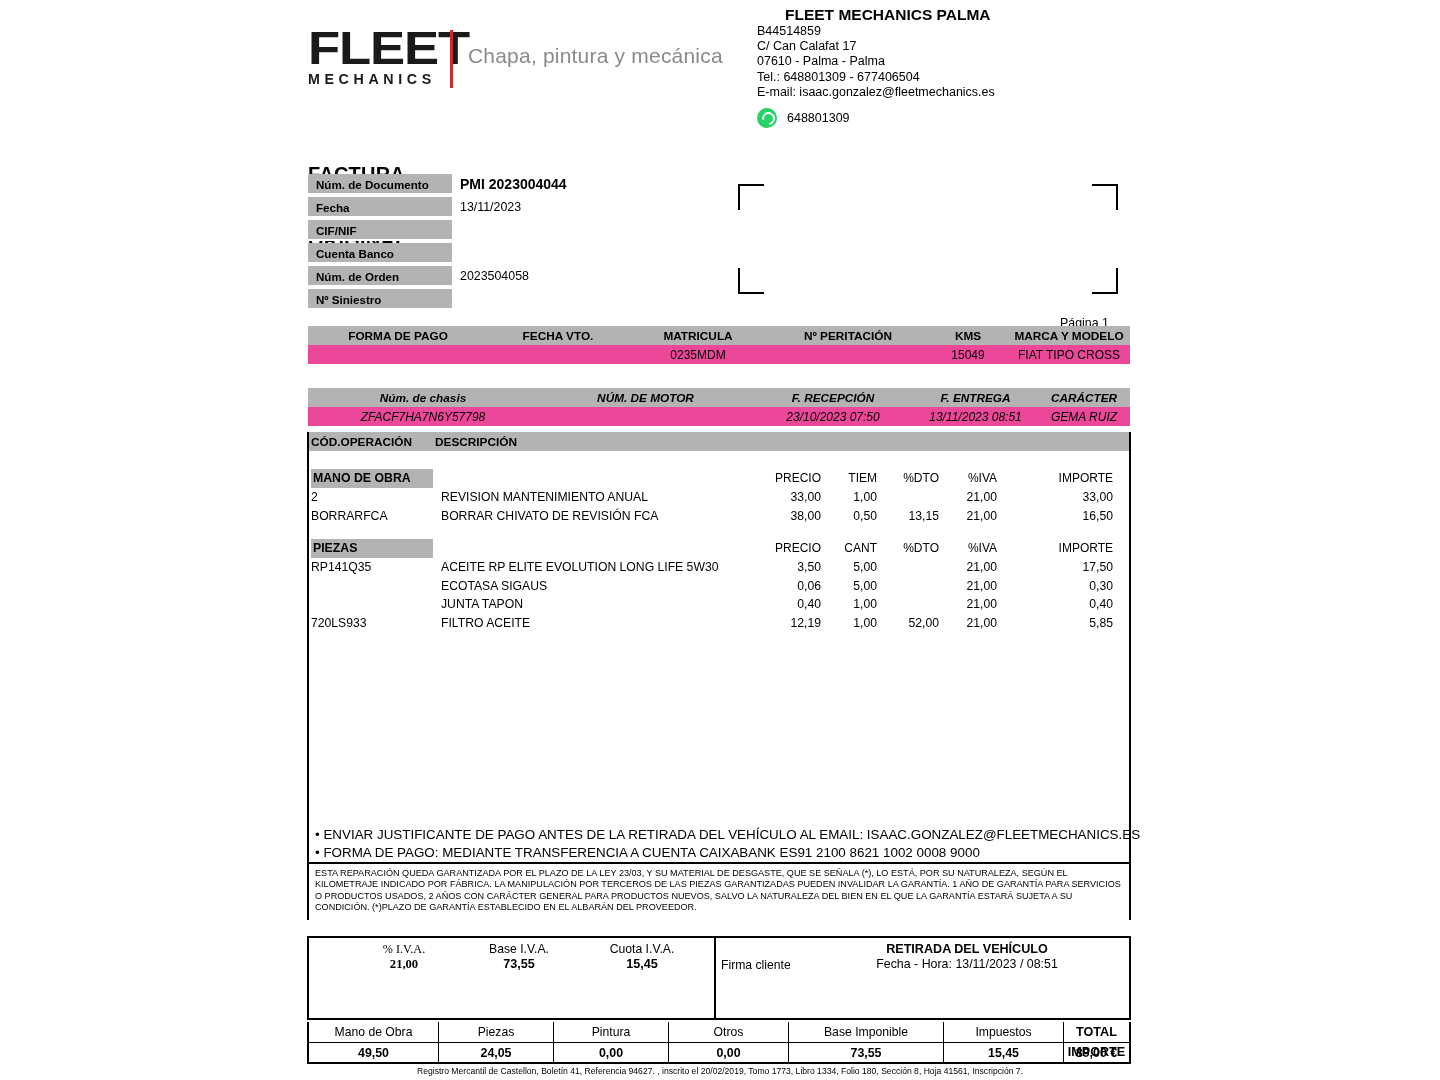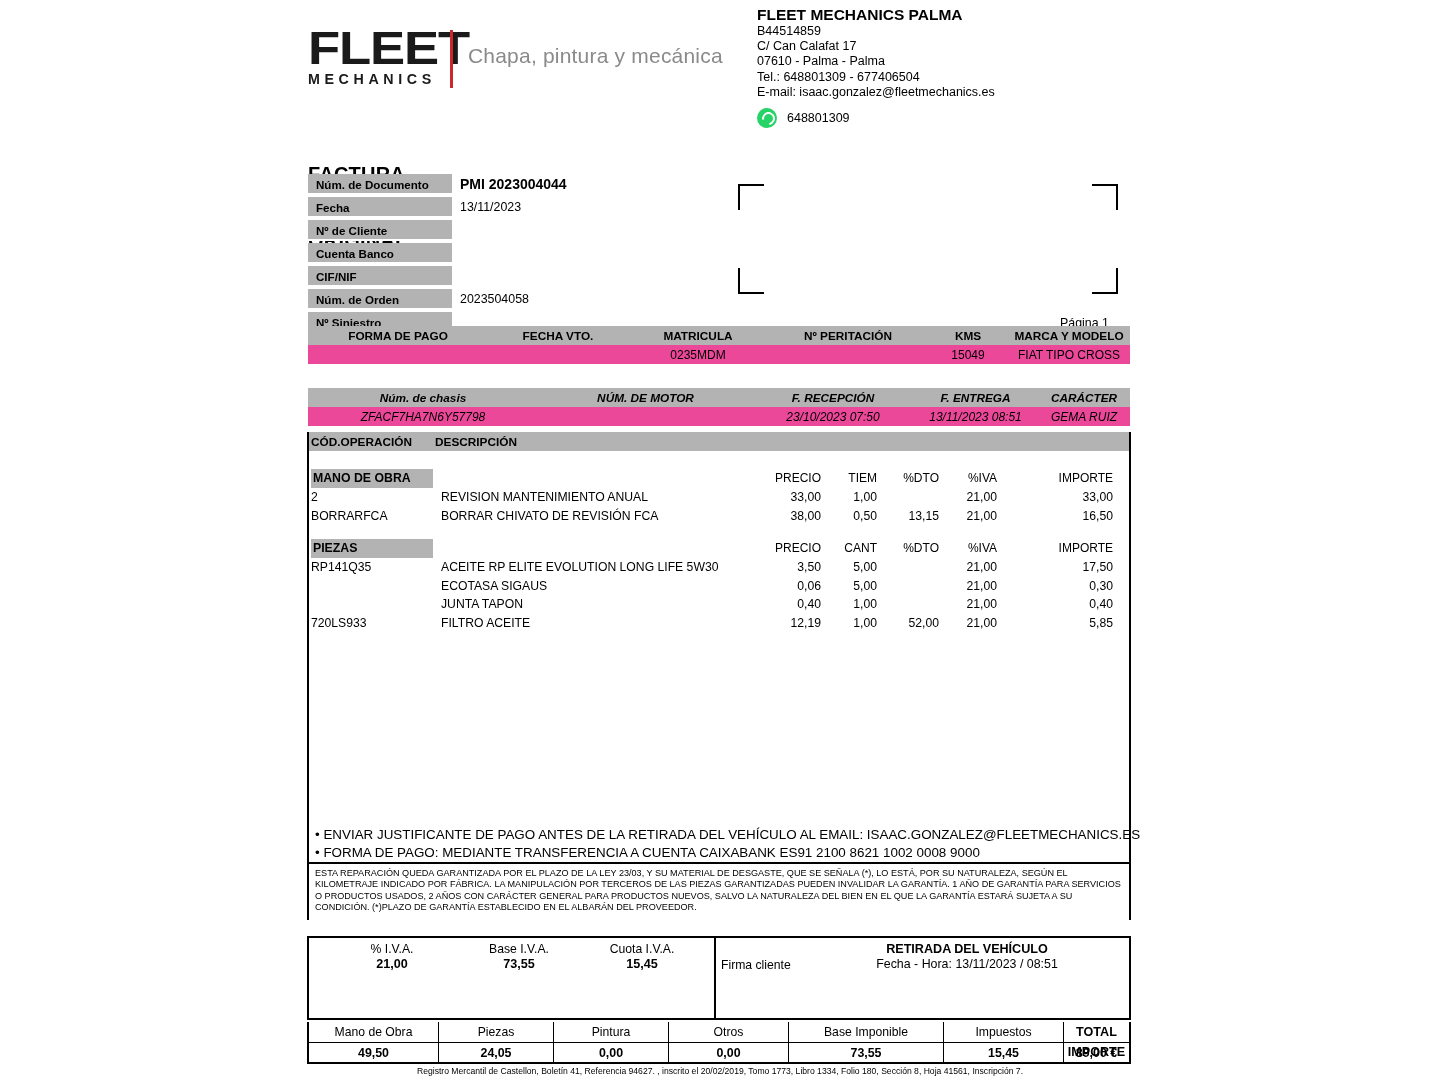--- a/index.html
+++ b/index.html
@@ -32,21 +32,21 @@
   }
   .logo-bar{position:absolute;left:142px;top:2px;width:3px;height:58px;background:#c9282d;}
   .tagline{
     position:absolute;left:160px;top:16px;
     font-size:21px;color:#8a8a8a;letter-spacing:.2px;
     font-family:"Liberation Sans","DejaVu Sans",sans-serif;
     white-space:nowrap;
   }
 
   #company-block{left:757px;top:5px;width:420px;}
-  #company-block .cname{font-size:15.5px;font-weight:bold;line-height:19px;}
+  #company-block .cname{font-size:15.5px;font-weight:bold;line-height:19px;margin-left:28px;}
   #company-block .cline{font-size:12.5px;line-height:15.2px;}
   .wa-row{margin-top:8px;display:flex;align-items:center;gap:10px;}
   .wa-icon{width:20px;height:20px;border-radius:50%;background:#25D366;position:relative;display:inline-block;}
   .wa-icon::after{
     content:"";position:absolute;left:5.2px;top:4.4px;width:9px;height:9px;
     border:2.1px solid #ffffff;border-radius:50%;border-bottom-color:transparent;
     transform:rotate(35deg);
   }
   .wa-icon::before{
     content:"";position:absolute;left:3.2px;top:12.6px;width:4.6px;height:4.6px;
@@ -183,29 +183,25 @@
   <div class="abs" id="meta-table">
       <div class="meta-row">
         <div class="meta-lab">Núm. de Documento</div>
         <div class="meta-val big">PMI 2023004044</div>
       </div>
       <div class="meta-row">
         <div class="meta-lab">Fecha</div>
         <div class="meta-val">13/11/2023</div>
       </div>
       <div class="meta-row">
-        <div class="meta-lab">Nº de Cliente</div>
+        <div class="meta-lab">CIF/NIF</div>
         <div class="meta-val"></div>
       </div>
       <div class="meta-row">
         <div class="meta-lab">Cuenta Banco</div>
-        <div class="meta-val"></div>
-      </div>
-      <div class="meta-row">
-        <div class="meta-lab">CIF/NIF</div>
         <div class="meta-val"></div>
       </div>
       <div class="meta-row">
         <div class="meta-lab">Núm. de Orden</div>
         <div class="meta-val">2023504058</div>
       </div>
       <div class="meta-row">
         <div class="meta-lab">Nº Siniestro</div>
         <div class="meta-val"></div>
       </div>
@@ -338,21 +334,21 @@
   <div id="notes">
       <div class="nl">• ENVIAR JUSTIFICANTE DE PAGO ANTES DE LA RETIRADA DEL VEHÍCULO AL EMAIL: ISAAC.GONZALEZ@FLEETMECHANICS.ES</div>
       <div class="nl">• FORMA DE PAGO: MEDIANTE TRANSFERENCIA A CUENTA CAIXABANK ES91 2100 8621 1002 0008 9000</div>
     </div>
 
   <div id="legal">
     <p>ESTA REPARACIÓN QUEDA GARANTIZADA POR EL PLAZO DE LA LEY 23/03, Y SU MATERIAL DE DESGASTE, QUE SE SEÑALA (*), LO ESTÁ, POR SU NATURALEZA, SEGÚN EL KILOMETRAJE INDICADO POR FÁBRICA. LA MANIPULACIÓN POR TERCEROS DE LAS PIEZAS GARANTIZADAS PUEDEN INVALIDAR LA GARANTÍA. 1 AÑO DE GARANTÍA PARA SERVICIOS O PRODUCTOS USADOS, 2 AÑOS CON CARÁCTER GENERAL PARA PRODUCTOS NUEVOS, SALVO LA NATURALEZA DEL BIEN EN EL QUE LA GARANTÍA ESTARÁ SUJETA A SU CONDICIÓN. (*)PLAZO DE GARANTÍA ESTABLECIDO EN EL ALBARÁN DEL PROVEEDOR.</p>
   </div>
 
   <div id="iva-box">
-    <div class="ivacol" style="left:18px;width:130px;">
+    <div class="ivacol" style="left:30px;width:130px;font-family:Liberation Serif, serif;">
       <div class="t">% I.V.A.</div>
       <div class="v">21,00</div>
     </div>
     <div class="ivacol" style="left:145px;width:130px;">
       <div class="t">Base I.V.A.</div>
       <div class="v">73,55</div>
     </div>
     <div class="ivacol" style="left:268px;width:130px;">
       <div class="t">Cuota I.V.A.</div>
       <div class="v">15,45</div>

